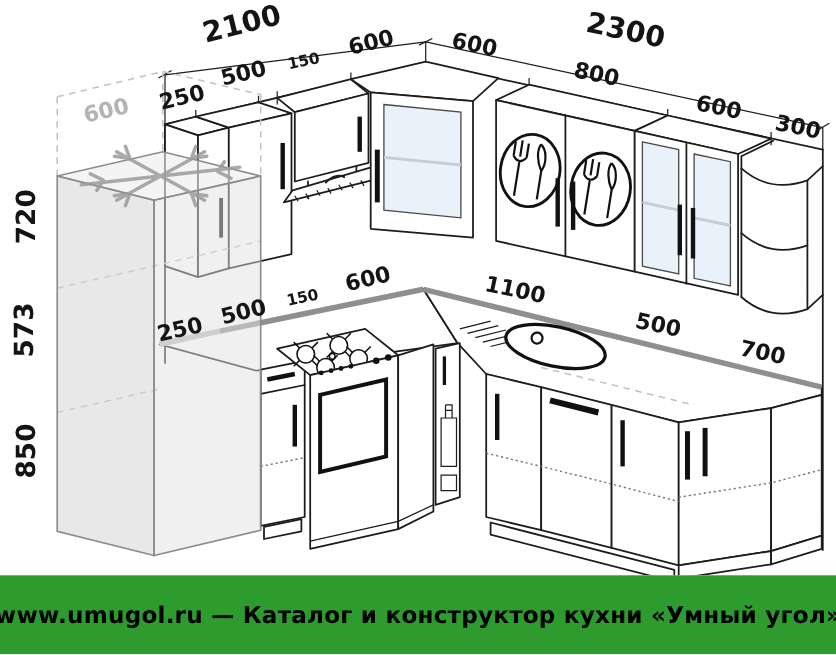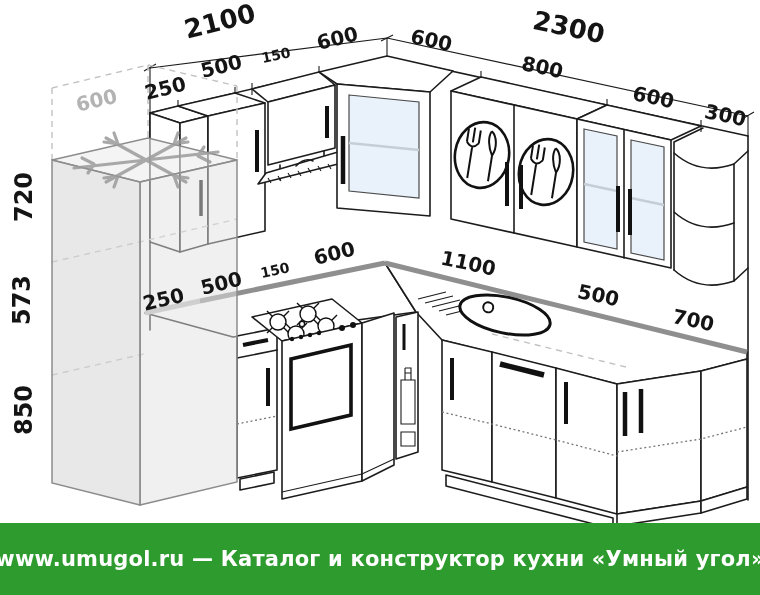--- a/index.html
+++ b/index.html
@@ -24,21 +24,21 @@
   .snow{stroke:#9b9b9b;stroke-width:3.2;stroke-linecap:round;fill:none;opacity:.85;}
   .k{fill:#111111;stroke:none;}
   
   .dim{font-family:"DejaVu Sans",sans-serif;font-weight:bold;font-size:20px;fill:#141414;text-anchor:middle;}
   .dimbig{font-size:26px;}
   .dimsm{font-size:14px;}
   .dimgrey{fill:#b3b3b3;}
   .dimh{font-size:24px;}
   
   .footer{position:absolute;left:0;bottom:0;width:760px;height:72px;background:#2e9b2e;
-          color:#ffffff;display:flex;flex-direction:column;justify-content:center;
+          color:#000000;display:flex;flex-direction:column;justify-content:center;
           align-items:center;gap:5px;}
   .footer-title{font-size:21px;font-weight:bold;letter-spacing:.2px;white-space:nowrap;}
   .footer-subtitle{font-size:12.5px;white-space:nowrap;}
 </style>
 </head>
 <body>
 
 <div class="screen">
   <div class="stage">
     <svg width="760" height="523" viewBox="0 0 760 523">

